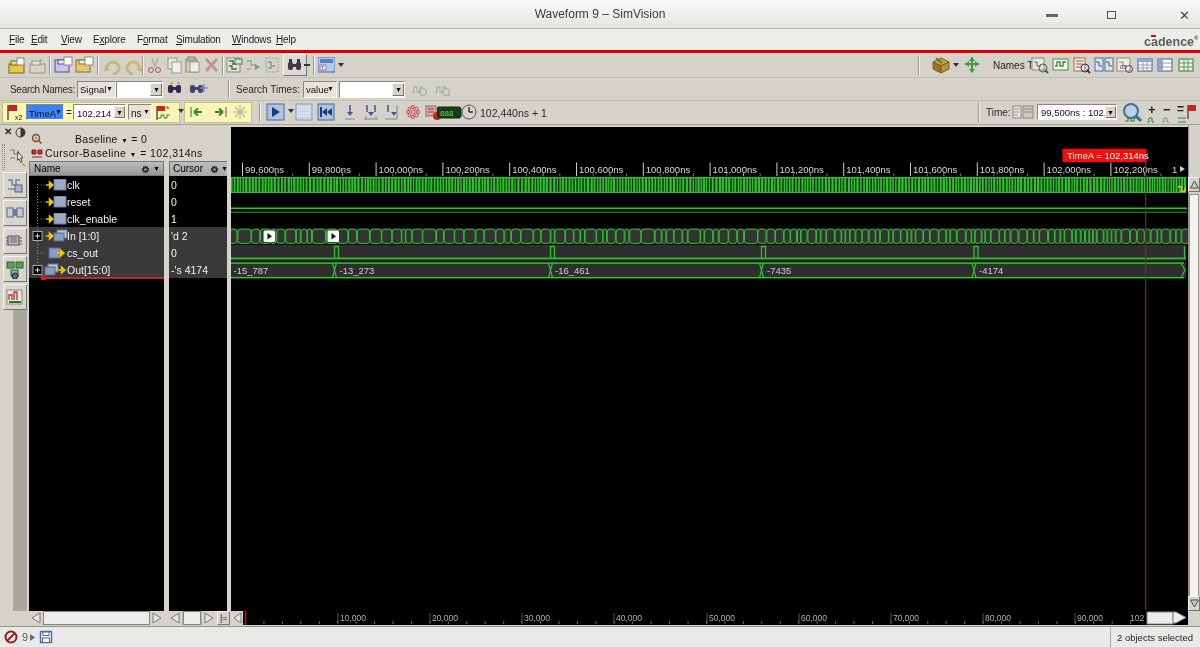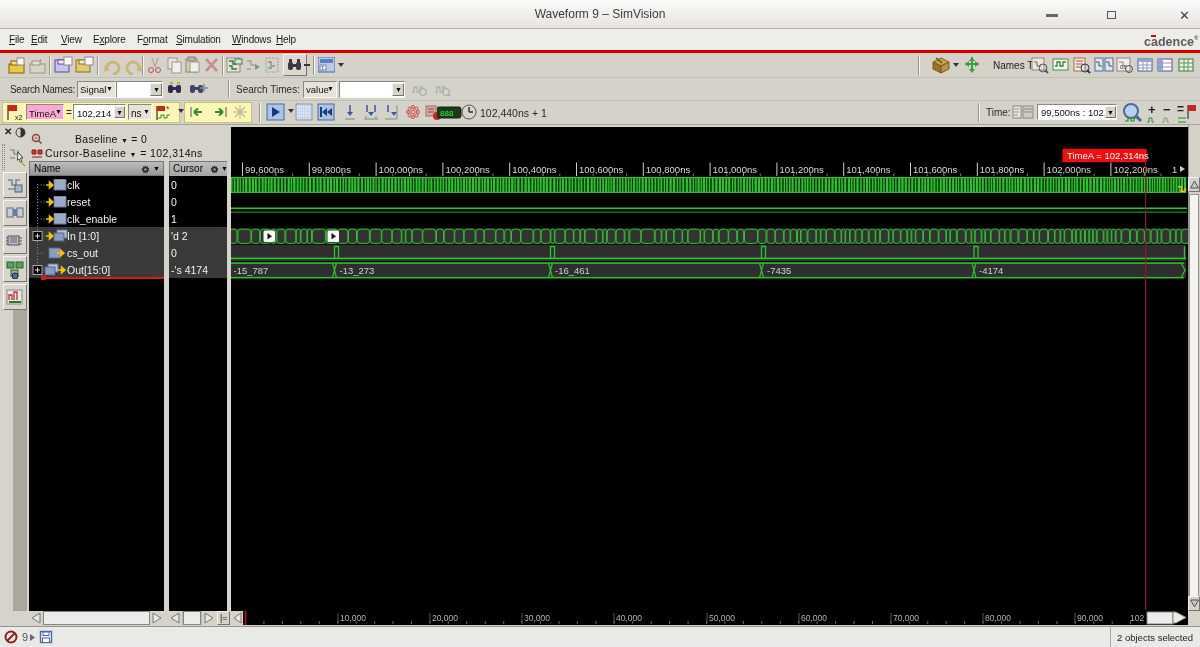--- a/index.html
+++ b/index.html
@@ -209,21 +209,21 @@
     <circle cx="13" cy="12" r="3.5" fill="none" stroke="#9aa"></circle>
     <path d="M15 14 l2 2" stroke="#9aa" stroke-width="1.5"></path>
   </svg>
 <div class="abs" style="left:2px;top:102px;width:178px;height:21px;background:#fbf6b6;border:1px solid #c8c27a"></div>
 <div class="abs" style="left:184px;top:102px;width:68px;height:21px;background:#fbf6b6;border:1px solid #c8c27a"></div>
 <svg class="abs" style="left:5px;top:103px" width="20" height="19" viewBox="0 0 20 19">
     <path d="M3 2 v15" stroke="#555" stroke-width="1.5"></path>
     <path d="M3 2 h9 v6 h-9" fill="#cc2222"></path>
     <text x="10" y="17" font-size="7" fill="#222">x2</text>
   </svg>
-<div class="combo" style="left:26px;top:104px;width:38px;height:16px;background:#f9a8d4">
+<div class="combo" style="left:26px;top:104px;width:38px;height:16px;background:#3b82f6">
     <span style="position:absolute;left:2px;top:2.5px;font-size:9.5px">TimeA</span>
     <span style="position:absolute;right:1px;top:3px;font-size:7px">▼</span>
   </div>
 <div class="lbl" style="left:66px;top:107px">=</div>
 <div class="combo" style="left:73px;top:104px;width:53px;height:16px">
     <span style="position:absolute;left:3px;top:2.5px;font-size:9.5px">102,214</span>
   </div>
 <div class="cbtn" style="left:114px;top:106px;width:11px;height:12px">
     <span style="position:absolute;left:1px;top:2px;font-size:7px">▼</span>
   </div>

